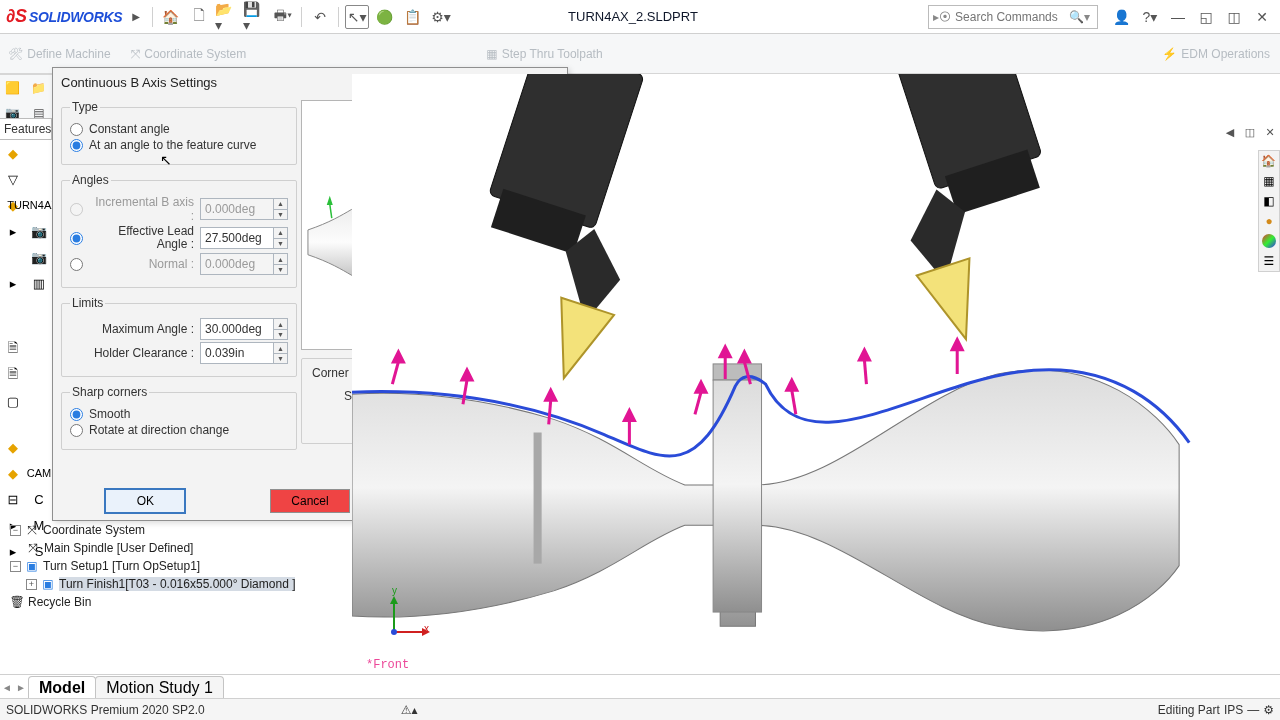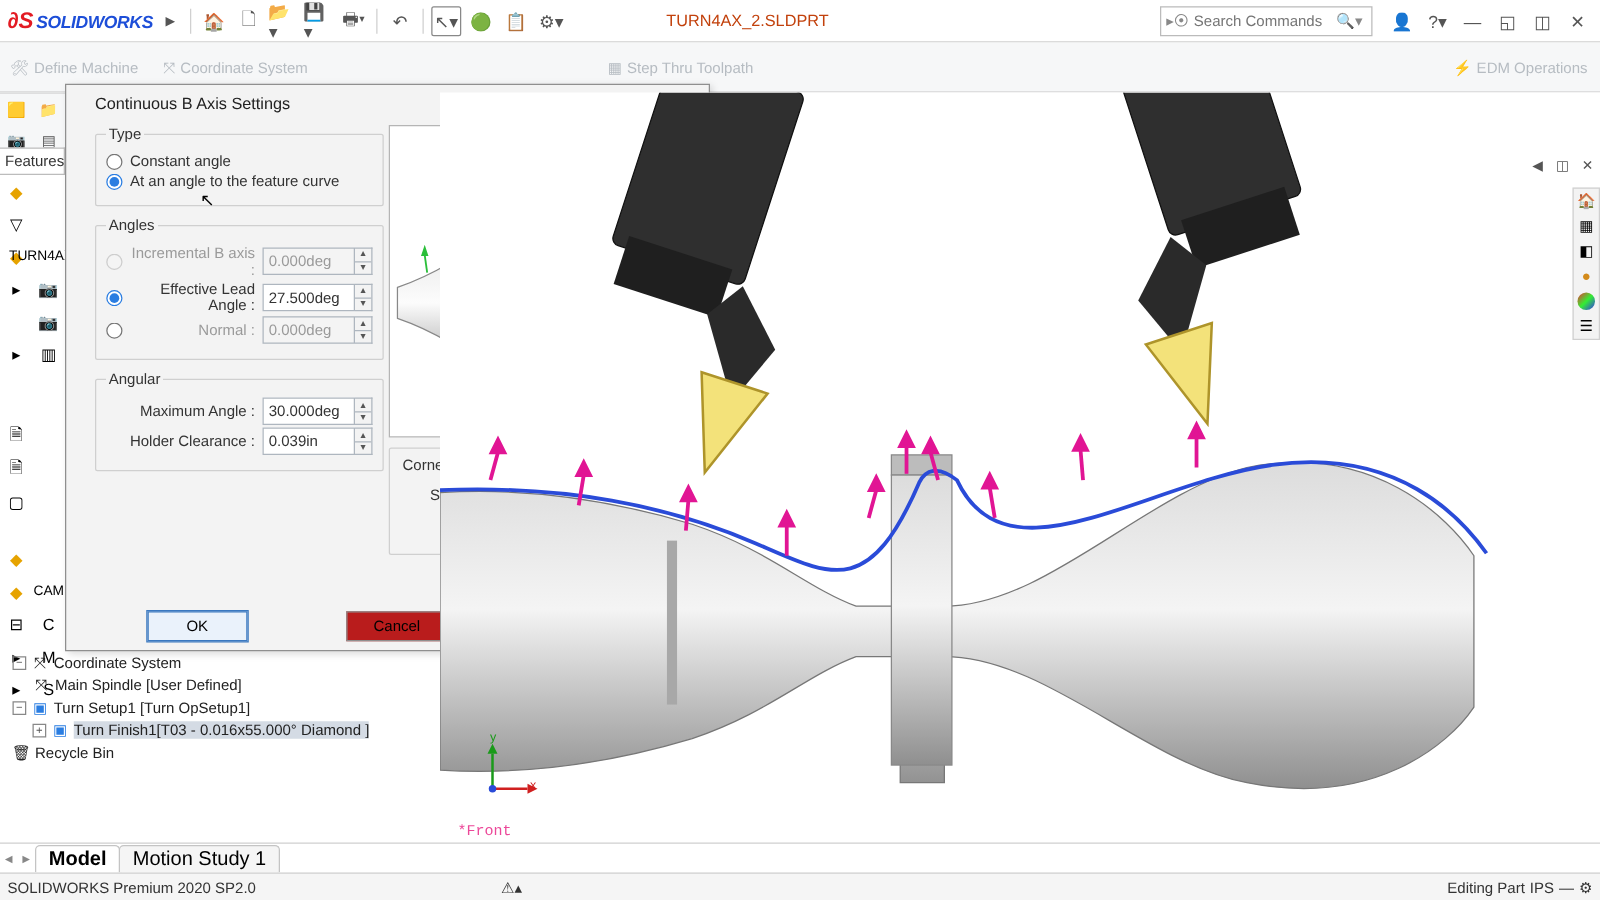--- a/index.html
+++ b/index.html
@@ -6,39 +6,39 @@
   body { width: 1280px; height: 720px; overflow: hidden; background: #fff; position: relative; }
 
   
   .titlebar { height: 34px; background: #fff; border-bottom: 1px solid #d0d0d0; display: flex; align-items: center; padding: 0 6px; gap: 4px; }
   .logo { display:flex; align-items:center; font-weight:700; font-style:italic; font-size:14px; }
   .logo-ds { color:#e31b23; font-size:18px; font-style:italic; margin-right:2px;}
   .logo-text { color:#1d4ed8; letter-spacing:-0.3px;}
   .titlebar .chev { color:#555; font-size:10px; padding:0 6px; }
   .tb-btn { width:24px; height:24px; display:flex; align-items:center; justify-content:center; color:#555; font-size:14px; border-radius:2px; }
   .tb-sep { width:1px; height:20px; background:#d0d0d0; margin:0 2px;}
-  .filename { flex: 0 0 auto; margin-left: 76px; font-size:13px; color:#c2410c; }
+  .filename { flex: 0 0 auto; margin-left: 111px; font-size:13px; color:#0f172a; }
   .search-wrap { margin-left:auto; display:flex; align-items:center; gap:4px; border:1px solid #bbb; height:24px; width:170px; padding:0 4px;}
   .search-wrap input { border:none; outline:none; font-size:12px; width:110px; color:#888;}
   .search-icon { color:#888; font-size:12px;}
   .win-controls { display:flex; gap:4px; margin-left:8px;}
 
   
   .ribbon2 { height:40px; background:#f6f7f8; border-bottom:1px solid #d6d6d6; display:flex; align-items:center; padding-left:8px; gap:20px; color:#9aa1a8; font-size:12px;}
   .ribbon2 .it { display:flex; align-items:center; gap:4px; }
   .ribbon2 .muted { color:#b6bcc2; }
 
   
   .left-tabs { position:absolute; top:74px; left:0; width:52px; height:50px; background:#f6f7f8; border-top:1px solid #d6d6d6; display:flex; flex-wrap:wrap;}
   .left-tabs .t { width:26px; height:25px; display:flex; align-items:center; justify-content:center; font-size:12px; color:#555;}
 
   .features-tab { position:absolute; top:118px; left:0; width:52px; height:22px; background:#fff; border:1px solid #bcbcbc; border-left:none; display:flex; align-items:center; padding-left:4px; font-size:12px; color:#333;}
 
   
-  .dialog { position:absolute; top:67px; left:52px; width:516px; height:454px; background:#f3f3f3; border:1px solid #8f8f8f; box-shadow:2px 2px 6px rgba(0,0,0,.15); display:flex; flex-direction:column;padding-left:15px; }
+  .dialog { position:absolute; top:67px; left:52px; width:516px; height:454px; background:#f3f3f3; border:1px solid #8f8f8f; box-shadow:2px 2px 6px rgba(0,0,0,.15); display:flex; flex-direction:column; }
   .dialog-title { height:28px; display:flex; align-items:center; padding:0 8px; font-size:13px; color:#222; }
   .dialog-close { margin-left:auto; width:18px; height:18px; display:flex; align-items:center; justify-content:center; color:#555; font-size:13px; cursor:pointer;}
   .dialog-body { flex:1; display:flex; padding:4px 8px 0 8px; gap:4px;}
   .col-left { width:236px; }
   .col-right { flex:1; }
 
   fieldset.group { border:1px solid #cfcfcf; border-radius:2px; padding:6px 8px 10px 8px; margin-bottom:8px;}
   fieldset.group > legend { font-size:12px; color:#333; padding:0 2px;}
   .row { display:flex; align-items:center; gap:6px; font-size:12px; color:#333; margin:2px 0;}
   .row.disabled { color:#9a9a9a; }
@@ -52,21 +52,21 @@
   .spin .ud span { flex:1; display:flex; align-items:center; justify-content:center; font-size:7px; color:#555; border-bottom:1px solid #aeb6bf;}
   .spin .ud span:last-child{border-bottom:none;}
 
   .preview { width:248px; height:250px; background:#fff; border:1px solid #b5b5b5; display:flex; align-items:center; justify-content:center; margin-bottom:8px; position:relative; overflow:hidden;}
   .preview svg { position:absolute; top:0; left:0; }
 
   .corner-group { border:1px solid #cfcfcf; border-radius:2px; padding:6px 8px 10px 8px;}
   .corner-group .legend { font-size:12px; color:#333; position:relative; top:-2px; background:#f3f3f3; padding:0 2px; display:inline-block;}
 
   .dlg-buttons { height:40px; display:flex; align-items:center; justify-content:space-around; padding:0 10px; border-top:1px solid transparent;}
-  .dlg-buttons button { width:80px; height:24px; border:1px solid #8f8f8f; background:#b91c1c; font-size:12px;}
+  .dlg-buttons button { width:80px; height:24px; border:1px solid #8f8f8f; background:#ef4444; font-size:12px;}
   .dlg-buttons button.primary { border:1px solid #3a78c0; outline:1px solid #3a78c0; background:#eaf2fb;}
 
   
   .tree { position:absolute; top:521px; left:8px; width:344px; font-size:12px; color:#222; }
   .tree .node { display:flex; align-items:center; gap:4px; height:18px; padding-left:2px;}
   .tree .exp { width:11px; height:11px; border:1px solid #888; display:flex; align-items:center; justify-content:center; font-size:9px; line-height:1; color:#555;}
   .tree .ico { width:14px; display:flex; justify-content:center; }
   .tree .sel { background:#d4dbe4; }
   .tree .ind1 { padding-left:18px;}
 
@@ -276,21 +276,21 @@
               <input disabled="" value="0.000deg" style="">
               <div class="ud">
                 <span>▲</span>
                 <span>▼</span>
               </div>
             </div>
         </div>
       </fieldset>
 
       <fieldset class="group">
-        <legend>Angular</legend>
+        <legend>Limits</legend>
         <div class="row">
           <label>Maximum Angle :</label>
           <div class="spin">
               <input value="30.000deg" style="">
               <div class="ud">
                 <span>▲</span>
                 <span>▼</span>
               </div>
             </div>
         </div>
@@ -299,20 +299,31 @@
           <div class="spin">
               <input value="0.039in" style="">
               <div class="ud">
                 <span>▲</span>
                 <span>▼</span>
               </div>
             </div>
         </div>
       </fieldset>
 
+      <fieldset class="group">
+        <legend>Sharp corners</legend>
+        <div class="row radio">
+            <input type="radio" name="s" checked="" style="">
+            <label>Smooth</label>
+          </div>
+        <div class="row radio">
+            <input type="radio" name="s" style="">
+            <label>Rotate at direction change</label>
+          </div>
+      </fieldset>
     </div>
 
     <div class="col-right">
       <div class="preview">
         <svg viewBox="0 0 248 250">
           <defs>
             <linearGradient id="mg" x1="0" y1="0" x2="0" y2="1">
               <stop offset="0" stop-color="#eaeaea"></stop>
                 <stop offset=".5" stop-color="#fcfcfc"></stop>
                 <stop offset="1" stop-color="#b8b8b8"></stop>

